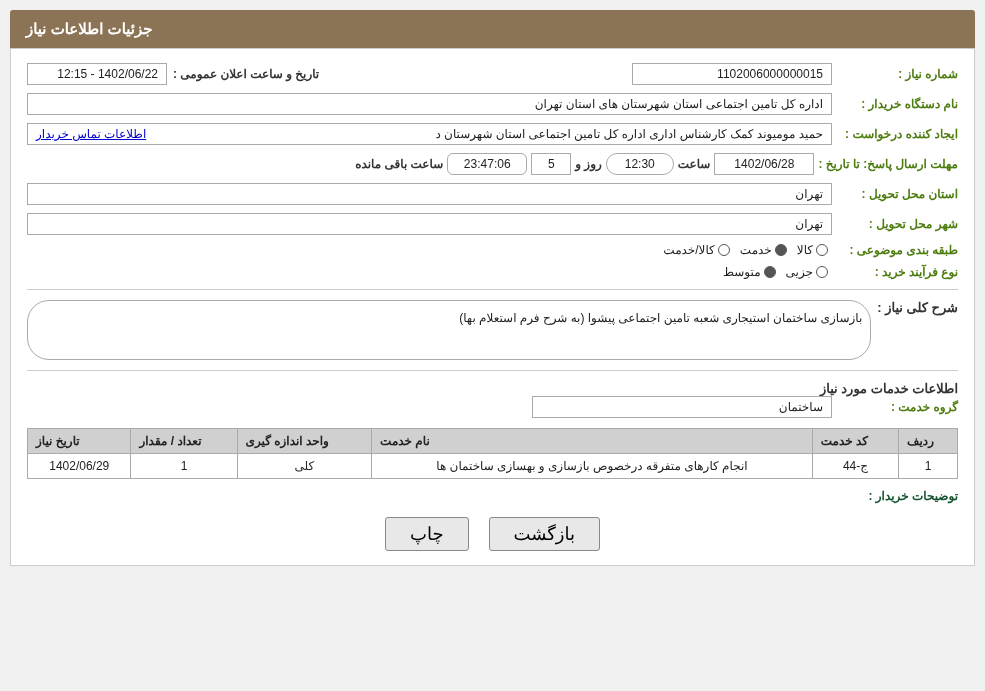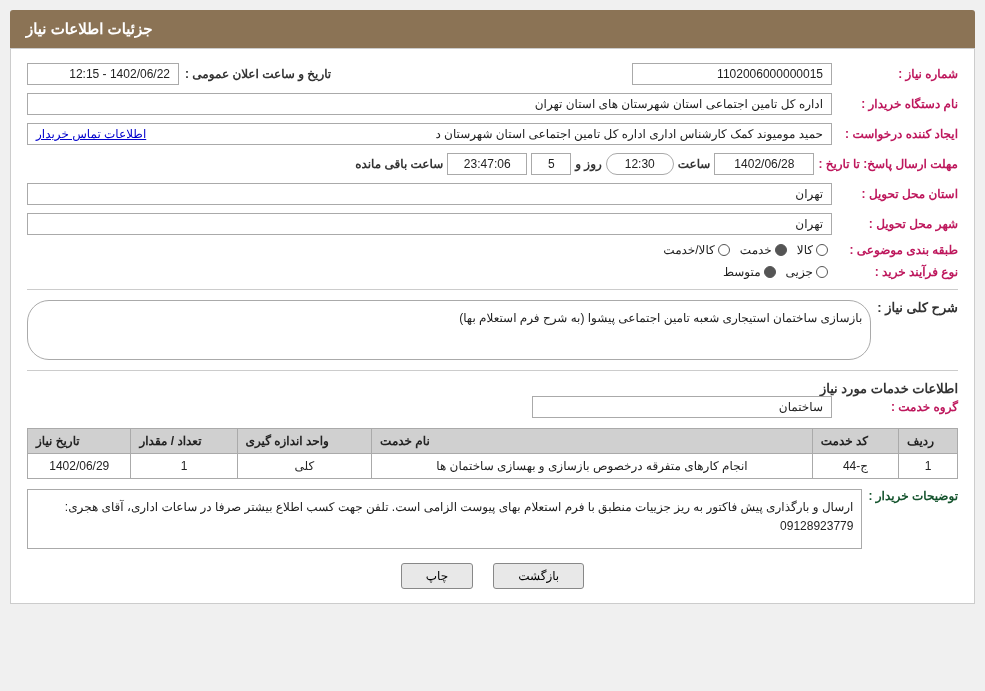--- a/index.html
+++ b/index.html
@@ -30,21 +30,21 @@
       padding: 14px 16px;
     }
     .info-row {
       display: flex;
       align-items: center;
       margin-bottom: 8px;
       gap: 6px;
     }
     .label {
       font-weight: bold;
-      color: #be185d;
+      color: #4d7c0f;
       white-space: nowrap;
       min-width: 120px;
       text-align: right;
     }
     .value-box {
       border: 1px solid #aaa;
       background: #fff;
       padding: 3px 8px;
       min-height: 22px;
       flex: 1;
@@ -142,21 +142,21 @@
       min-width: 80px;
     }
     .button-row {
       display: flex;
       justify-content: center;
       gap: 20px;
       margin-top: 14px;
     }
     .btn {
       padding: 5px 24px;
-      font-size: 12px;
+      font-size: 18px;
       cursor: pointer;
       border: 1px solid #888;
       border-radius: 3px;
       font-family: Tahoma, Arial, sans-serif;
     }
     .btn-print {
       background: #e8e8e8;
     }
     .btn-back {
       background: #e8e8e8;
@@ -179,21 +179,21 @@
   <div class="header-bar">
     <span>جزئیات اطلاعات نیاز</span>
   </div>
   <div class="main-container">
 
     <div class="info-row">
       <span class="label">شماره نیاز :</span>
       <div class="value-box fixed-width" style="width:200px;">1102006000000015</div>
       <span style="flex:1;"></span>
       <span class="inline-label">تاریخ و ساعت اعلان عمومی :</span>
-      <div class="value-box fixed-width" style="width:152px;">1402/06/22 - 12:15</div>
+      <div class="value-box fixed-width" style="width:140px;">1402/06/22 - 12:15</div>
     </div>
 
     <div class="info-row">
       <span class="label">نام دستگاه خریدار :</span>
       <div class="value-box">اداره کل تامین اجتماعی استان شهرستان های استان تهران</div>
     </div>
 
     <div class="info-row">
       <span class="label">ایجاد کننده درخواست :</span>
       <div class="value-box" style="display:flex; justify-content:space-between; align-items:center;">
@@ -202,21 +202,21 @@
       </div>
     </div>
 
     <div class="deadline-row">
       <span class="label">مهلت ارسال پاسخ: تا تاریخ :</span>
       <div class="small-box" style="width:100px;">1402/06/28</div>
       <span class="inline-label">ساعت</span>
       <div class="small-box" style="width:68px;border-radius:11px;">12:30</div>
       <span class="inline-label">روز و</span>
       <div class="small-box" style="width:40px;">5</div>
-      <div class="small-box" style="width:80px;">23:47:06</div>
+      <div class="small-box" style="width:80px;border-radius:6px;">23:47:06</div>
       <span class="inline-label">ساعت باقی مانده</span>
     </div>
 
     <div class="info-row">
       <span class="label">استان محل تحویل :</span>
       <div class="value-box">تهران</div>
     </div>
 
     <div class="info-row">
       <span class="label">شهر محل تحویل :</span>
@@ -289,21 +289,20 @@
             <td>کلی</td>
             <td>1</td>
             <td>1402/06/29</td>
           </tr>
         </tbody>
       </table>
     </div>
 
     <div class="notes-wrapper">
       <span class="notes-label" style="white-space:nowrap; min-width:80px; font-weight:bold;">توضیحات خریدار :</span>
-      <div class="notes-box" style="flex:1;">ارسال و بارگذاری پیش فاکتور به ریز جزییات منطبق با فرم استعلام بهای پیوست الزامی است. تلفن جهت کسب اطلاع بیشتر صرفا در ساعات اداری، آقای هجری: 09128923779</div>
     </div>
 
     <div class="button-row">
       <button class="btn btn-back">بازگشت</button>
       <button class="btn btn-print">چاپ</button>
     </div>
 
   </div>
 </div>
 

